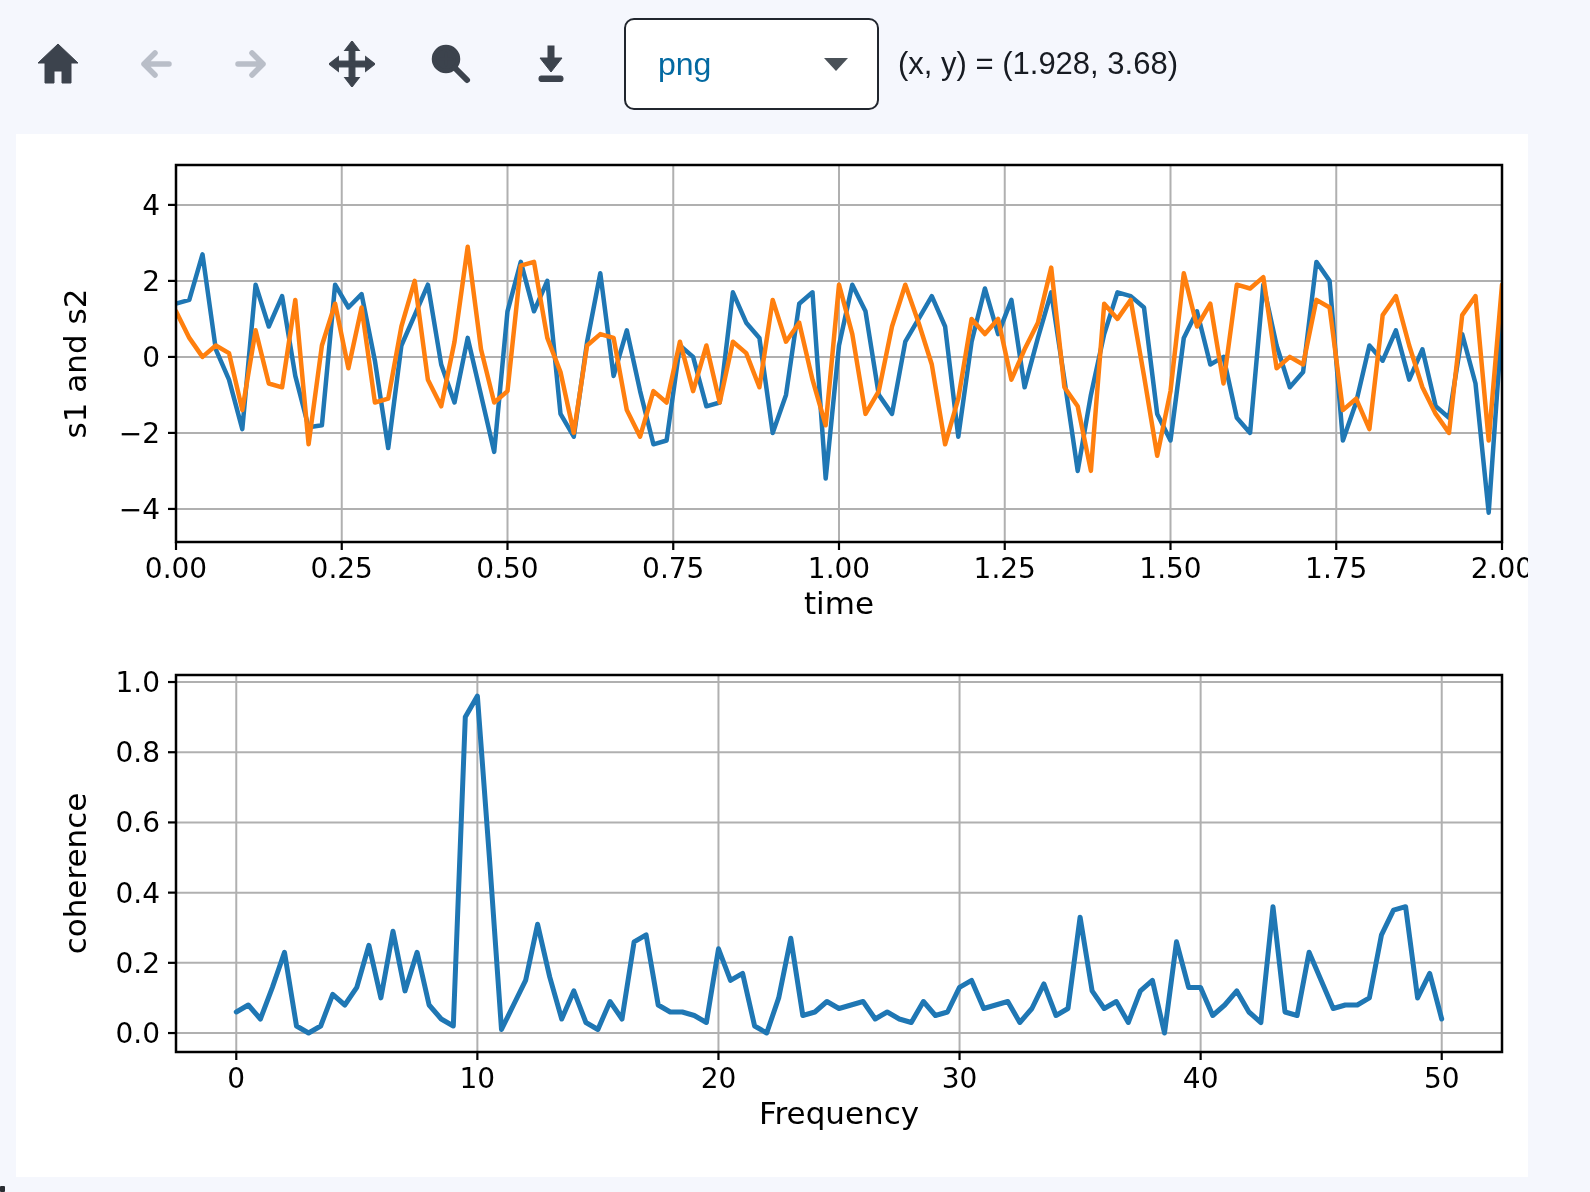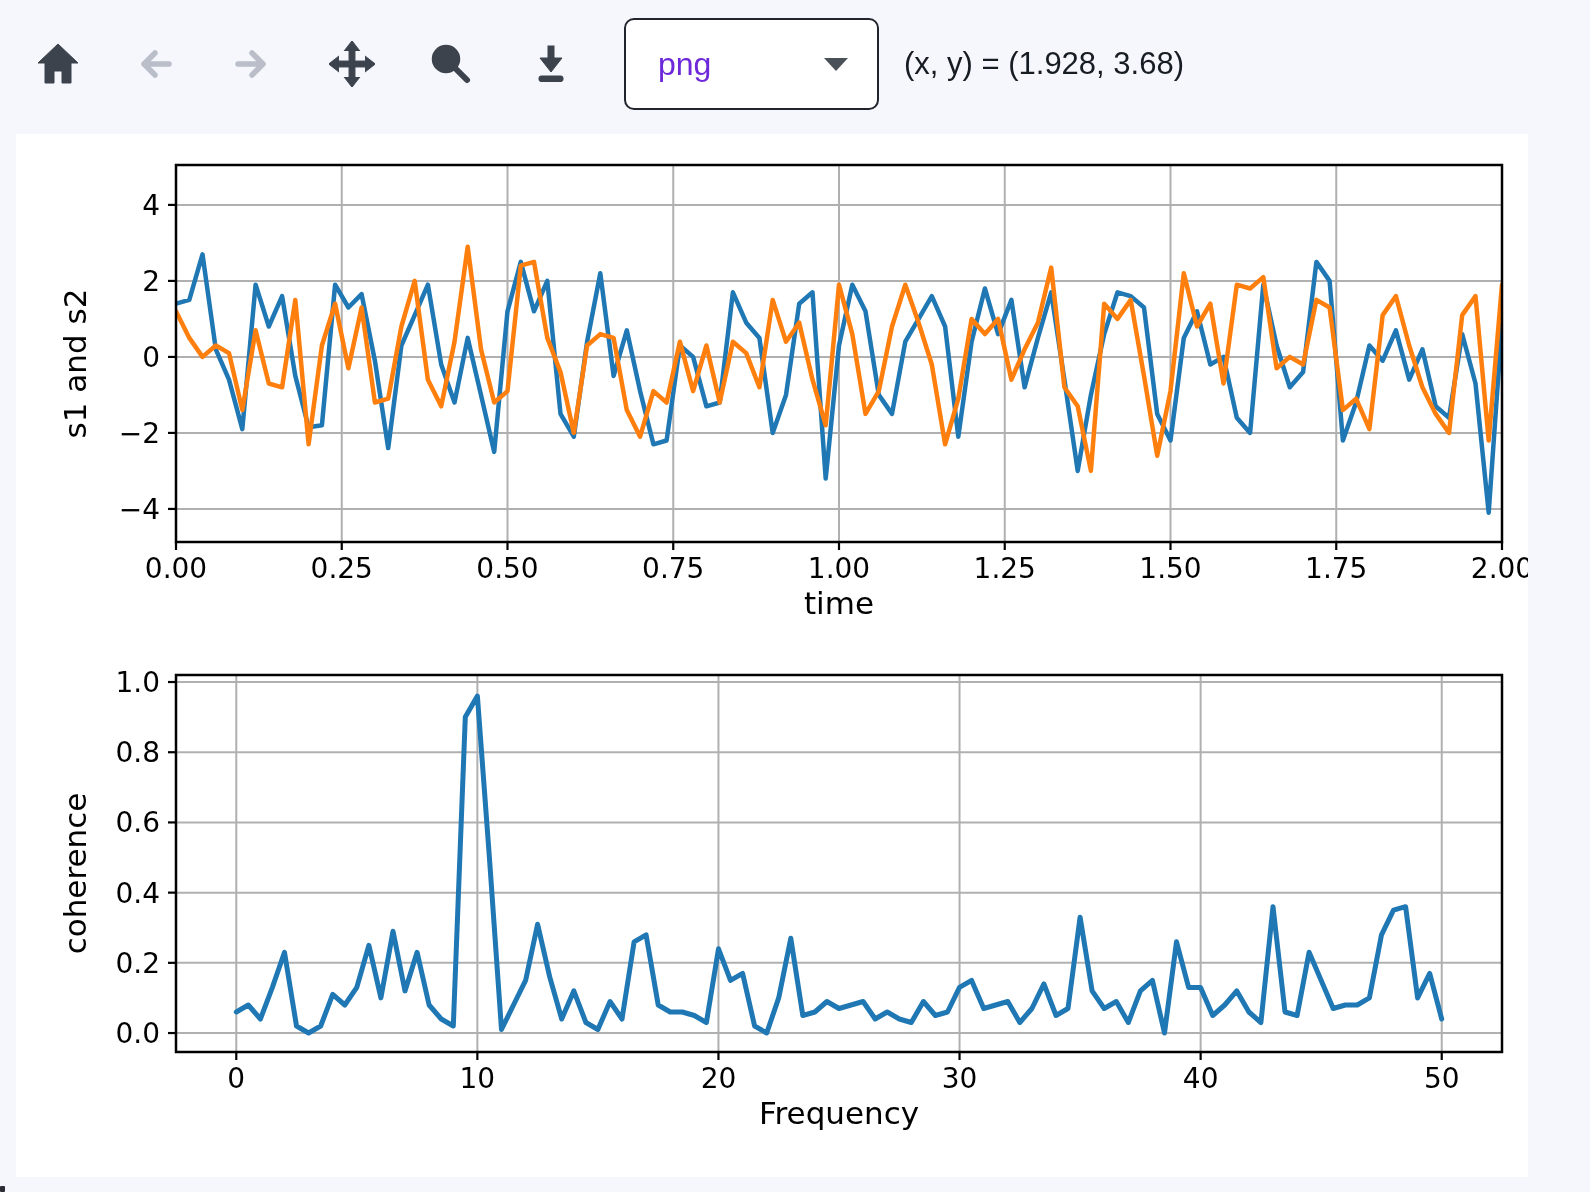--- a/index.html
+++ b/index.html
@@ -25,25 +25,25 @@
   #btn-pan{margin-left:50px;}
   #btn-zoom{margin-left:49px;}
   #btn-download{margin-left:50px;}
   .fmt-select{
     margin-left:48px;
     width:255px;height:92px;box-sizing:border-box;
     border:2.5px solid #21262e;border-radius:10px;background:#ffffff;
     display:flex;align-items:center;cursor:pointer;
   }
   .fmt-select .val{
-    margin-left:32px;font-size:32px;color:#6d28d9;
+    margin-left:32px;font-size:32px;color:#0369a1;
   }
   .fmt-select .caret{margin-left:auto;margin-right:28px;}
   .readout{
-    margin-left:25px;font-size:31px;color:#171b22;white-space:nowrap;
+    margin-left:19px;font-size:31px;color:#171b22;white-space:nowrap;
   }
   .figure{
     position:absolute;left:16px;top:134px;width:1512px;height:1043px;
     background:#ffffff;
   }
   .figure svg{position:absolute;left:0;top:0;}
   .artifact{
     position:absolute;left:0px;top:1186px;width:5px;height:6px;
     background:#2a2d33;border-radius:1px;
   }

